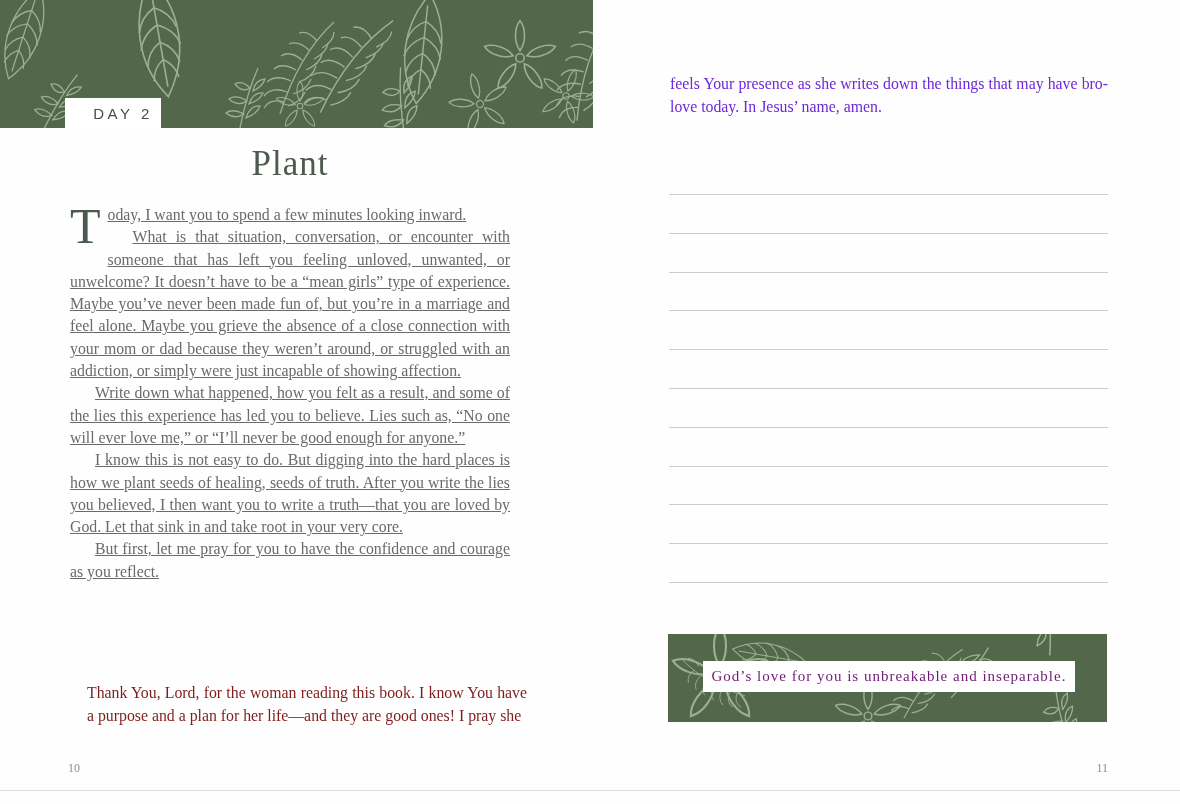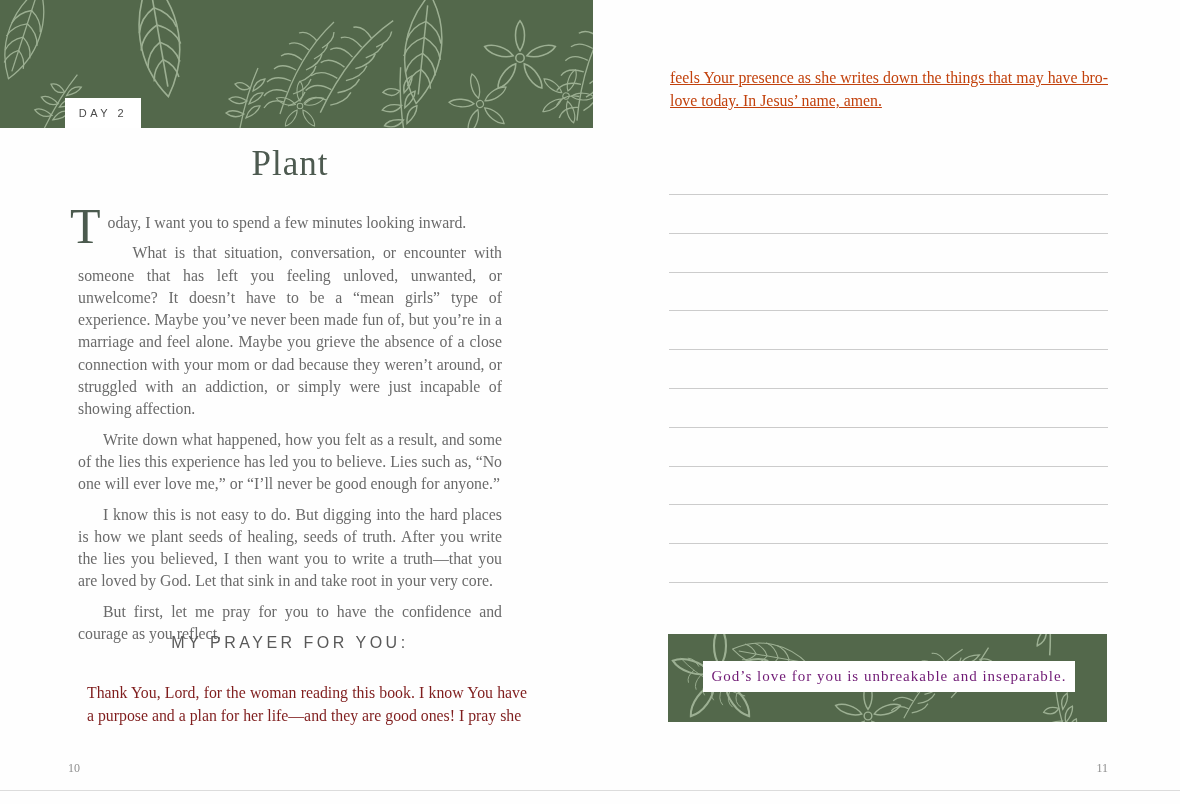--- a/index.html
+++ b/index.html
@@ -22,42 +22,43 @@
   }
   .banner svg, .quote-box svg { position: absolute; left: 0; top: 0; }
   .art-strokes { stroke: #a5b89b; fill: none; stroke-width: 1.3px; opacity: .9; }
 
   .day-badge {
     left: 65px; top: 98px;
     width: 76px; height: 30px;
     background: #ffffff;
     display: flex; align-items: center; justify-content: center;
     font-family: "Liberation Sans", sans-serif;
-    font-size: 11px; letter-spacing: 3.5px;
+    font-size: 15px; letter-spacing: 3.5px;
     color: #4a4a4a;
+    padding-left: 20px;
   }
   .chapter-title {
     left: 70px; top: 144px;
     width: 440px;
     margin: 0;
     text-align: center;
     font-weight: 400;
     font-size: 35px;
     letter-spacing: 1px;
     color: #4d5a50;
   }
   .body-text {
     left: 70px; top: 204px;
     width: 440px;
     font-size: 15.8px;
     line-height: 22.3px;
     color: #6a6a6a;
     text-align: justify;
   }
-  .body-text p { margin: 8px; }
+  .body-text p { margin: 0; text-decoration: underline; }
   .indent { text-indent: 25px; }
   .dropcap {
     float: left;
     font-size: 50px;
     line-height: 41px;
     height: 43px;
     padding-right: 7px;
     margin-top: 2px;
     color: #4b5a4e;
   }
@@ -85,26 +86,25 @@
   .pagenum {
     top: 761px;
     font-size: 12px;
     color: #8f8f8f;
   }
   .pagenum.left-no { left: 68px; }
   .pagenum.right-no { left: 1080px; width: 28px; text-align: right; }
 
   
   .continuation {
-    left: 670px; top: 66px;
+    left: 670px; top: 72px;
     width: 438px;
     font-size: 15.8px;
     line-height: 23.4px;
-    color: #c2410c;
-    text-decoration: underline;
+    color: #6d28d9;
   }
   .journal {
     left: 669px; top: 194px;
     width: 439px; height: 400px;
   }
   .rule-line {
     position: absolute;
     left: 0; right: 0;
     height: 1px;
     background: #cccccc;
@@ -214,21 +214,20 @@
 
   <div class="abs body-text">
     <span class="dropcap">T</span>
     <p>oday, I want you to spend a few minutes looking inward.</p>
     <p class="indent">What is that situation, conversation, or encounter with someone that has left you feeling unloved, unwanted, or unwelcome? It doesn’t have to be a “mean girls” type of experience. Maybe you’ve never been made fun of, but you’re in a marriage and feel alone. Maybe you grieve the absence of a close connection with your mom or dad because they weren’t around, or struggled with an addiction, or simply were just incapable of showing affection.</p>
     <p class="indent">Write down what happened, how you felt as a result, and some of the lies this experience has led you to believe. Lies such as, “No one will ever love me,” or “I’ll never be good enough for anyone.”</p>
     <p class="indent">I know this is not easy to do. But digging into the hard places is how we plant seeds of healing, seeds of truth. After you write the lies you believed, I then want you to write a truth—that you are loved by God. Let that sink in and take root in your very core.</p>
     <p class="indent">But first, let me pray for you to have the confidence and courage as you reflect.</p>
   </div>
 
-  <h2 class="abs prayer-heading">MY PRAYER FOR YOU:</h2>
 
   <div class="abs prayer-para">
     <div class="jline">Thank You, Lord, for the woman reading this book. I know You have</div>
     <div class="jlast">a purpose and a plan for her life—and they are good ones! I pray she</div>
   </div>
 
   <div class="abs pagenum left-no">10</div>
 
   <div class="abs continuation">
     <div class="jline">feels Your presence as she writes down the things that may have bro-</div>

